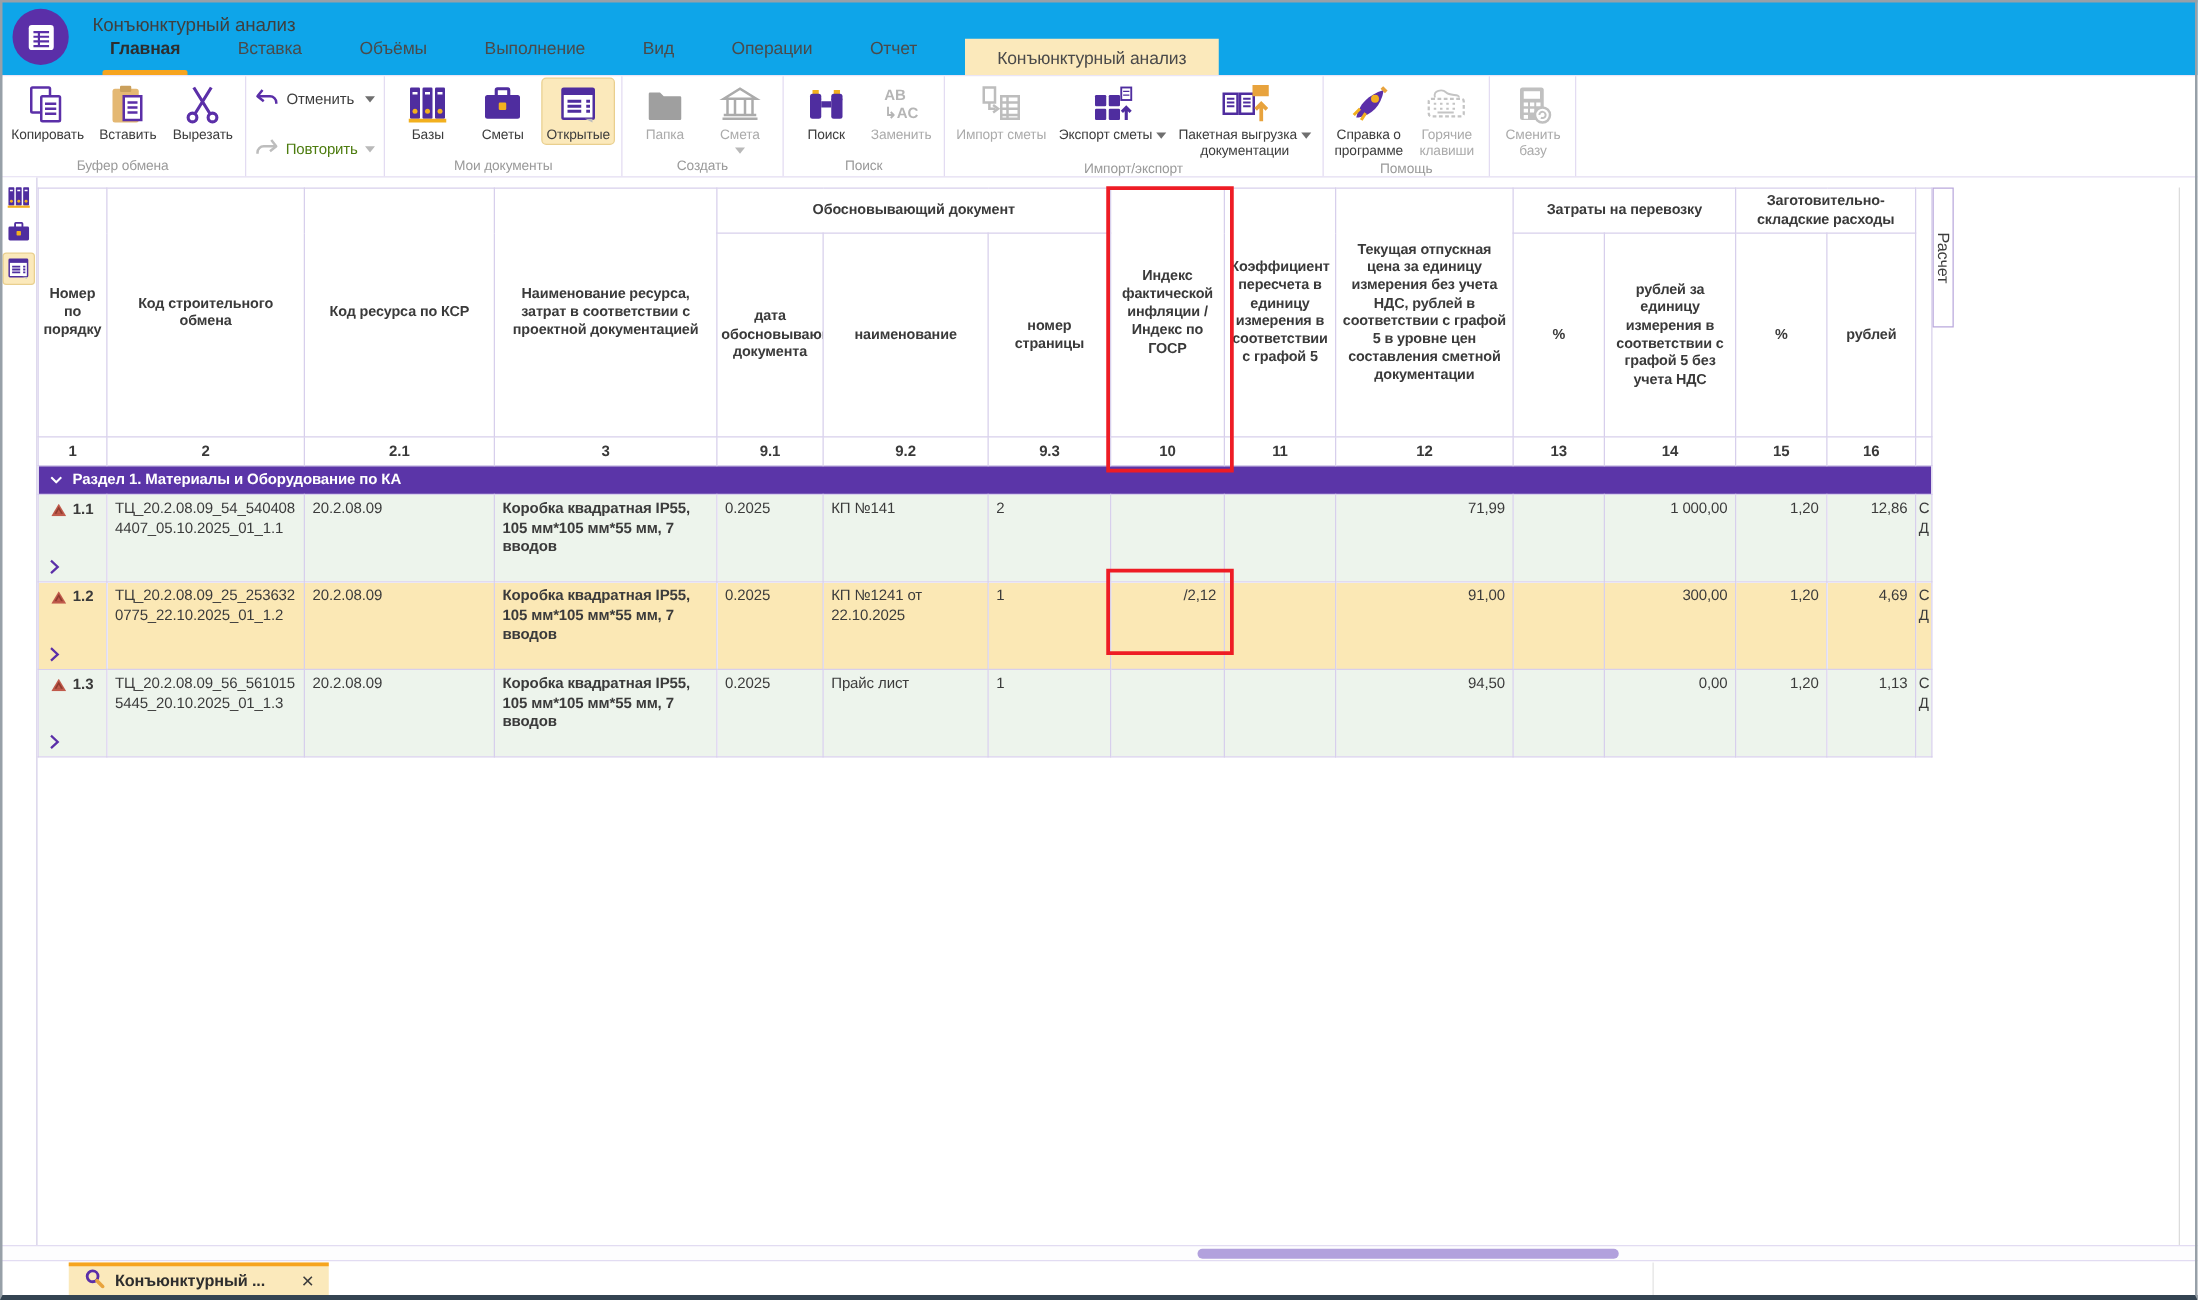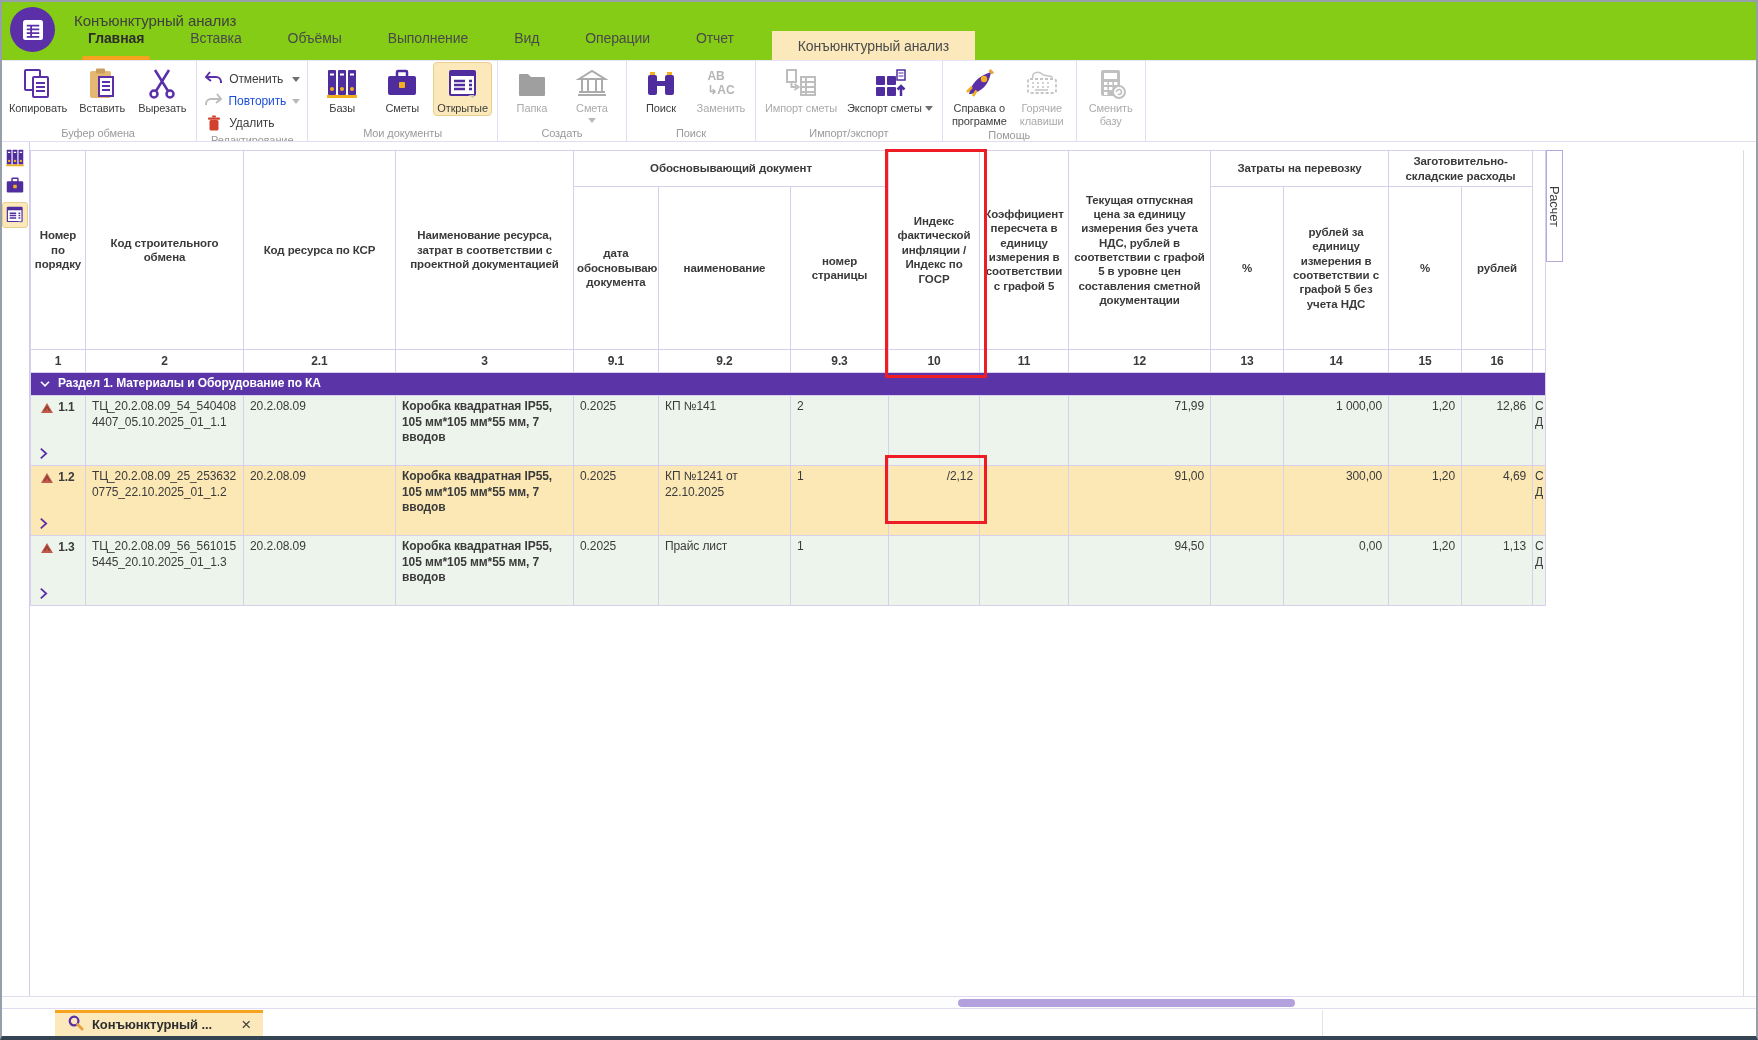--- a/index.html
+++ b/index.html
@@ -1,21 +1,21 @@
 <!DOCTYPE html>
 <html><head>
 <meta charset="utf-8">
 <style>
   html,body{margin:0;padding:0}
   body{width:1758px;height:1040px;position:relative;overflow:hidden;background:#fff;
        font-family:"Liberation Sans",sans-serif;color:#3b3b3b;letter-spacing:-0.1px}
   
   .frame{position:absolute;inset:0;border:2px solid #97a0a8;border-bottom:4px solid #344452;pointer-events:none;z-index:60}
   
-  .titlebar{position:absolute;left:0;top:0;width:100%;height:60px;background:#84cc16}
+  .titlebar{position:absolute;left:0;top:0;width:100%;height:60px;background:#0ea5e9}
   .appicon{position:absolute;left:10px;top:7px;width:45px;height:45px;border-radius:50%;background:#5b2fa8;
            display:flex;align-items:center;justify-content:center}
   .appicon svg{width:30px;height:30px}
   .apptitle{position:absolute;left:74px;top:12px;font-size:15px;color:#3f3f3f;white-space:nowrap}
   .tabs{position:absolute;left:80px;bottom:0;display:flex;align-items:flex-end}
   .tab{padding:7px 8px 14px;font-size:14px;color:#4a4a4a;margin-right:30px;position:relative;white-space:nowrap}
   .tab.active{font-weight:bold;color:#2d2d2d}
   .tab.active::after{content:"";position:absolute;left:2px;right:2px;bottom:0;height:4px;background:#f6a41f;border-radius:2px 2px 0 0}
   .tab.hl{background:#fbe9bb;padding:7px 26px 6px;margin-right:0}
   
@@ -25,23 +25,23 @@
   .rbtns{display:flex;flex:1;align-items:flex-start;justify-content:center;gap:2px}
   .bigbtn{min-width:58px;max-width:128px;display:flex;flex-direction:column;align-items:center;padding:3px 4px 1px;
           border-radius:4px;font-size:11px;text-align:center;color:#3d3d3d;line-height:1.15;box-sizing:border-box}
   .bigbtn .ric{height:37px;display:flex;align-items:center;justify-content:center}
   .bigbtn .ric svg{width:34px;height:34px}
   .bigbtn .ric svg.wide{width:42px}
   .bigbtn.disabled{color:#ababab}
   .bigbtn.selectedbtn{background:#fbe9bb;border:1px solid #e9cf8e;padding:2px 3px 0}
   .lblline{display:flex;align-items:center;justify-content:center;gap:3px;white-space:nowrap}
   .glabel{font-size:11px;color:#9a9a9a;text-align:center;height:15px;line-height:15px;white-space:nowrap}
-  .stack{display:flex;flex-direction:column;gap:2px;padding-top:7px;width:100px}
+  .stack{display:flex;flex-direction:column;gap:20px;padding-top:7px;width:100px}
   .stackbtn{display:flex;align-items:center;gap:6px;font-size:12px;color:#3d3d3d;height:20px;padding:0 2px}
-  .stackbtn.disabled{color:#1d4ed8}
+  .stackbtn.disabled{color:#4d7c0f}
   .sic{width:19px;display:flex;justify-content:center}
   .sic svg{width:18px;height:16px}
   .caret{width:0;height:0;border-left:4px solid transparent;border-right:4px solid transparent;border-top:5px solid #6f6f6f;display:inline-block}
   .caret.grey{border-top-color:#b9b9b9}
   .stackbtn .caret{margin-left:auto}
   .abac{font-size:12px;font-weight:bold;color:#b5b5b5;line-height:1.1;text-align:left;display:inline-block}
   
   .sidebar{position:absolute;left:0;top:142px;width:30px;height:854px;background:#fff;border-right:1px solid #d4cde8;box-sizing:border-box}
   .side-ic{width:24px;height:24px;margin:4px auto 3px;display:flex;align-items:center;justify-content:center;border-radius:3px}
   .side-ic svg{width:20px;height:20px}
@@ -317,20 +317,39 @@
               <rect x="3" y="20" width="9" height="9" rx="1" fill="#4f2d9f"></rect>
               <rect x="14" y="20" width="9" height="9" rx="1" fill="#4f2d9f"></rect>
               <rect x="24" y="3" width="8" height="10" fill="#fff" stroke="#4f2d9f" stroke-width="1.5"></rect>
               <path d="M25.5 6 h5 M25.5 9 h5" stroke="#4f2d9f" stroke-width="1"></path>
               <path d="M28 29 V19 M24.5 22.5 L28 19 L31.5 22.5" fill="none" stroke="#4f2d9f" stroke-width="2.5"></path>
             </svg>
           </span>
           <span class="lblline">
             <span>Экспорт сметы</span>
             <span class="caret"></span>
+          </span>
+        </div>
+        <div class="bigbtn">
+          <span class="ric">
+            <svg class="wide" viewBox="0 0 40 34">
+              <rect x="3" y="8" width="11" height="16" fill="#fff" stroke="#4f2d9f" stroke-width="2"></rect>
+              <path d="M5.5 12h6M5.5 15h6M5.5 18h6" stroke="#4f2d9f" stroke-width="1.5"></path>
+              <rect x="16" y="8" width="11" height="16" fill="#fff" stroke="#4f2d9f" stroke-width="2"></rect>
+              <path d="M18.5 12h6M18.5 15h6M18.5 18h6" stroke="#4f2d9f" stroke-width="1.5"></path>
+              <rect x="26" y="1" width="13" height="9" fill="#e8a33d"></rect>
+              <path d="M33 30 V16 M28.5 20.5 L33 16 L37.5 20.5" fill="none" stroke="#e8a33d" stroke-width="3"></path>
+            </svg>
+          </span>
+          <span class="lblline">
+            <span>Пакетная выгрузка</span>
+            <span class="caret"></span>
+          </span>
+          <span class="lblline">
+            <span>документации</span>
           </span>
         </div>
       </div>
       <div class="glabel">Импорт/экспорт</div>
     </div>
     <div class="rgroup">
       <div class="rbtns">
         <div class="bigbtn">
           <span class="ric">
             <svg viewBox="0 0 34 34">

